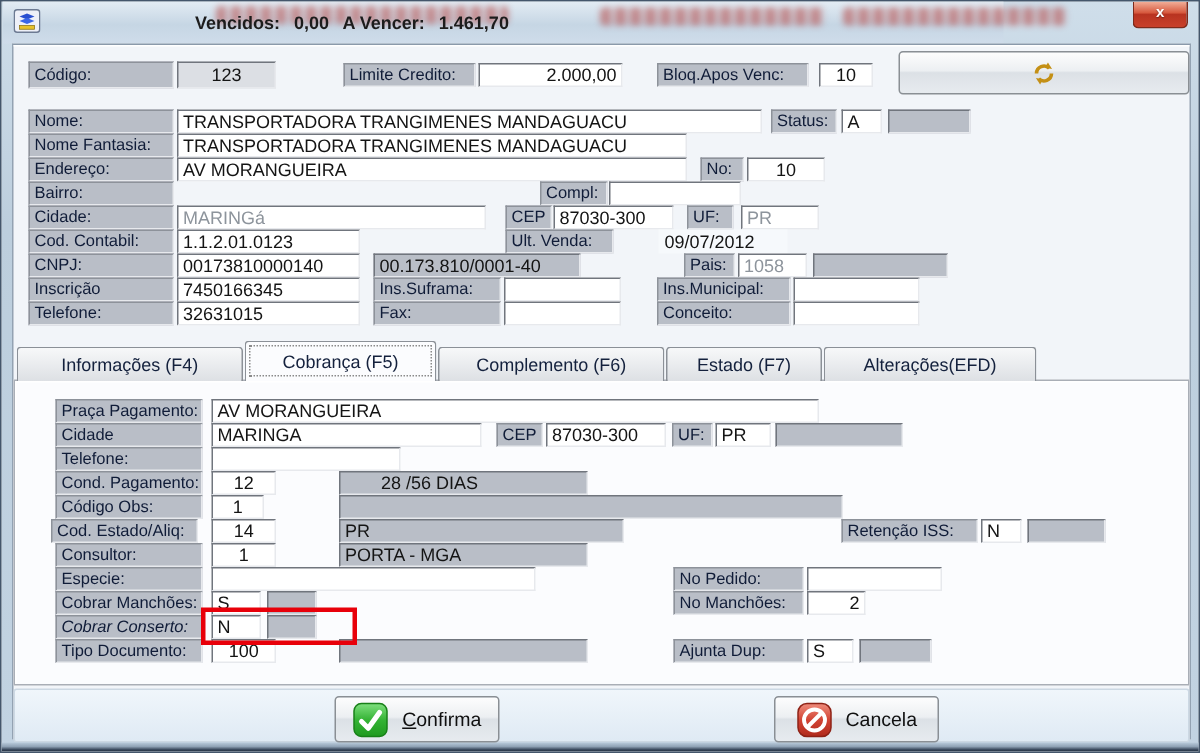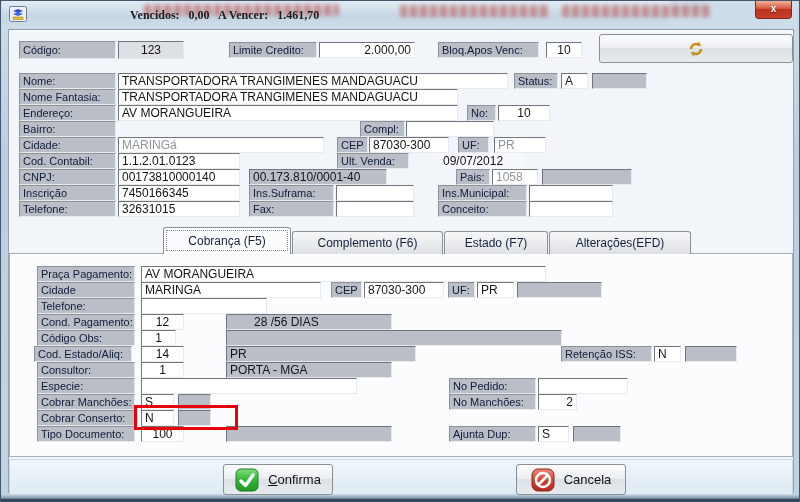--- a/index.html
+++ b/index.html
@@ -1,19 +1,19 @@
 <!DOCTYPE html>
 <html><head>
 <meta charset="utf-8">
 <style>
   html,body{margin:0;padding:0;background:#fff;font-family:"Liberation Sans",sans-serif;}
   #window{position:relative;width:800px;height:502px;box-sizing:border-box;
     background:linear-gradient(#cfdeea,#bccedd 30%,#c2d3e2);border:1px solid #44566b;overflow:hidden;}
   .titlebar{position:absolute;left:1px;top:0;width:667px;height:28px;
-    background:linear-gradient(#e3ecf4,#c6d6e4 55%,#cfdceA);font-family:Liberation Serif, serif;}
+    background:linear-gradient(#e3ecf4,#c6d6e4 55%,#cfdceA);}
   .blur-red{position:absolute;height:12px;border-radius:3px;opacity:.5;filter:blur(2px);
     background:repeating-linear-gradient(90deg,#b23a36 0 7px,rgba(178,58,54,.15) 7px 10px);}
   .title-text{position:absolute;top:7px;left:128px;font-size:12px;font-weight:bold;color:#1c1c1c;white-space:nowrap;}
   .title-text span{margin-right:6px;}
   .app-icon{position:absolute;left:7px;top:5px;width:18px;height:16px;}
   .close-btn{position:absolute;left:754px;top:0;width:37px;height:18px;box-sizing:border-box;
     border:1px solid #7c2a1b;border-top:none;border-radius:0 0 4px 4px;
     background:linear-gradient(#f2b09a,#d6573c 45%,#b83320 50%,#c8402a);
     color:#fff;font-size:10px;font-weight:bold;text-align:center;line-height:16px;cursor:pointer;
     text-shadow:0 1px 1px rgba(0,0,0,.4);}
@@ -143,20 +143,21 @@
   <div class="lbl fld" style="left:437px;top:184px;width:89px;">Ins.Municipal:</div>
   <div class="inp fld" style="left:528px;top:184px;width:84px;"></div>
 
   <div class="lbl fld" style="left:18px;top:200px;width:97px;">Telefone:</div>
   <div class="inp fld" style="left:117px;top:200px;width:122px;">32631015</div>
   <div class="lbl fld" style="left:248px;top:200px;width:85px;">Fax:</div>
   <div class="inp fld" style="left:335px;top:200px;width:78px;"></div>
   <div class="lbl fld" style="left:437px;top:200px;width:89px;">Conceito:</div>
   <div class="inp fld" style="left:528px;top:200px;width:84px;"></div>
 
+  <div class="tab" style="left:10px;width:151px;">Informações (F4)</div>
   <div class="tab active" style="left:162px;width:128px;">Cobrança (F5)</div>
   <div class="tab" style="left:291px;width:151px;">Complemento (F6)</div>
   <div class="tab" style="left:443px;width:104px;">Estado (F7)</div>
   <div class="tab" style="left:548px;width:142px;">Alterações(EFD)</div>
 
   <div class="panel"></div>
 
   <div class="lbl fld" style="left:36px;top:265px;width:98px;">Praça Pagamento:</div>
   <div class="inp fld" style="left:140px;top:265px;width:405px;">AV MORANGUEIRA</div>
 
@@ -194,21 +195,21 @@
   <div class="inp fld" style="left:140px;top:377px;width:216px;"></div>
   <div class="lbl fld" style="left:448px;top:377px;width:87px;">No Pedido:</div>
   <div class="inp fld" style="left:537px;top:377px;width:90px;"></div>
 
   <div class="lbl fld" style="left:36px;top:393px;width:98px;">Cobrar Manchões:</div>
   <div class="inp fld" style="left:140px;top:393px;width:33px;">S</div>
   <div class="inp ro fld" style="left:177px;top:393px;width:33px;"></div>
   <div class="lbl fld" style="left:448px;top:393px;width:87px;">No Manchões:</div>
   <div class="inp fld rt" style="left:537px;top:393px;width:39px;">2</div>
 
-  <div class="lbl fld" style="left:36px;top:409px;width:98px;">Cobrar Conserto:</div>
+  <div class="lbl fld" style="left:36px;top:409px;width:98px;font-style:italic;">Cobrar Conserto:</div>
   <div class="inp fld" style="left:140px;top:409px;width:33px;">N</div>
   <div class="inp ro fld" style="left:177px;top:409px;width:33px;"></div>
   <div class="annotation"></div>
 
   <div class="lbl fld" style="left:36px;top:425px;width:98px;">Tipo Documento:</div>
   <div class="inp fld ctr" style="left:140px;top:425px;width:43px;">100</div>
   <div class="inp ro fld" style="left:225px;top:425px;width:166px;"></div>
   <div class="lbl fld" style="left:448px;top:425px;width:87px;">Ajunta Dup:</div>
   <div class="inp fld" style="left:537px;top:425px;width:31px;">S</div>
   <div class="inp ro fld" style="left:572px;top:425px;width:48px;"></div>

